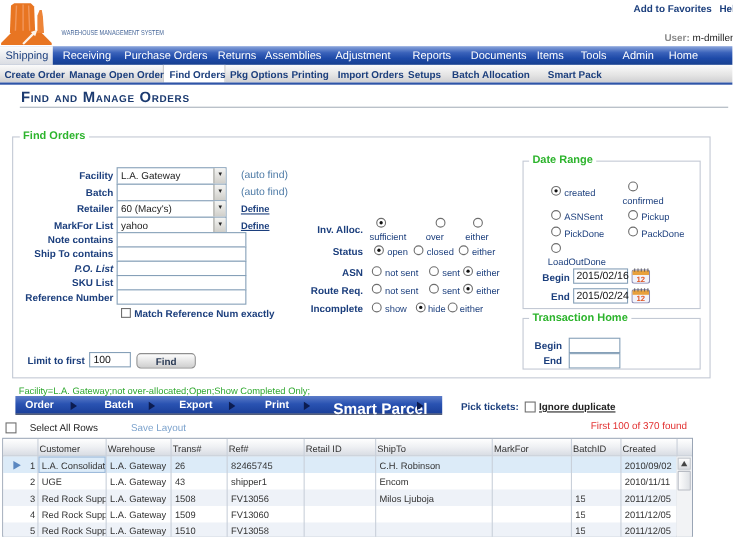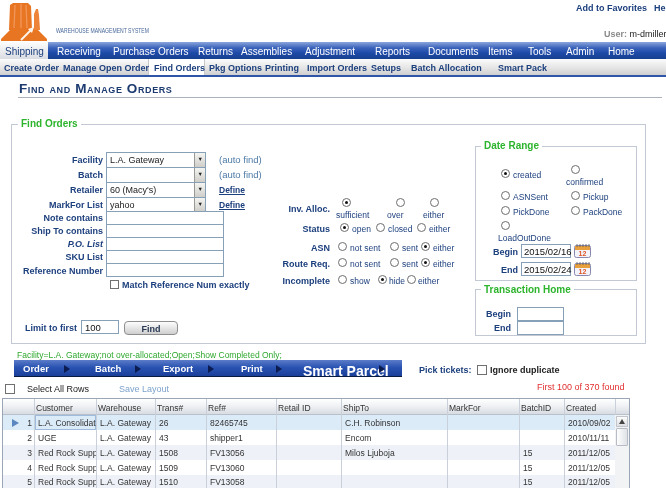--- a/index.html
+++ b/index.html
@@ -224,21 +224,21 @@
   <svg class="abs" style="left:262px;top:5px;" width="6" height="8">
       <path d="M0,0 L6,4 L0,8 Z" fill="#0c1c50"></path>
     </svg>
   <div class="abs" style="left:289px;top:3px;font-size:14px;font-weight:bold;color:#fff;">Smart Parcel</div>
   <svg class="abs" style="left:365px;top:5px;" width="6" height="8">
       <path d="M0,0 L6,4 L0,8 Z" fill="#0c1c50"></path>
     </svg>
 </div>
 <div class="abs" style="left:419px;top:365px;font-size:9px;font-weight:bold;color:#1c3f7d;">Pick tickets:</div>
 <div class="cb" style="left:477px;top:365px;"></div>
-<div class="abs" style="left:490px;top:365px;font-size:9px;font-weight:bold;color:#222;">Ignore duplicate</div>
+<div class="abs" style="left:490px;top:365px;font-size:9px;font-weight:bold;color:#222;text-decoration:underline;">Ignore duplicate</div>
 
 <div class="cb" style="left:5px;top:384px;"></div>
 <div class="abs" style="left:27px;top:384px;font-size:9px;color:#222;">Select All Rows</div>
 <div class="abs" style="left:119px;top:384px;font-size:9px;color:#7da3cd;">Save Layout</div>
 <div class="abs" style="left:537px;top:382px;font-size:9px;color:#e23030;">First 100 of 370 found</div>
 
 <div class="abs" style="left:2px;top:398px;width:628px;height:90px;border:1px solid #9aa5b5;background:#fff;">
 
   <div class="abs" style="left:0;top:0;width:626px;height:16px;background:linear-gradient(180deg,#ffffff 0%,#eef0f3 50%,#d8dce3 100%);border-bottom:1px solid #b8c0cc;"></div>
   <div class="ghead" style="left:33px;">Customer</div>

